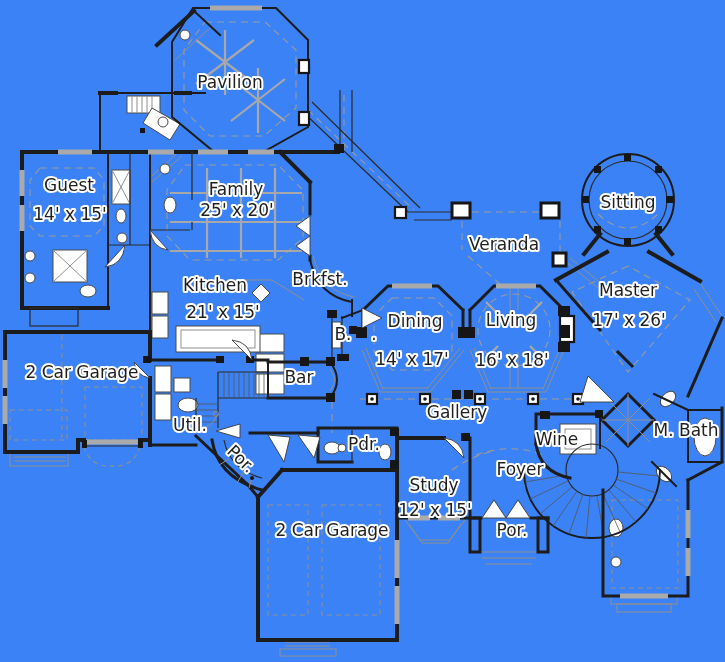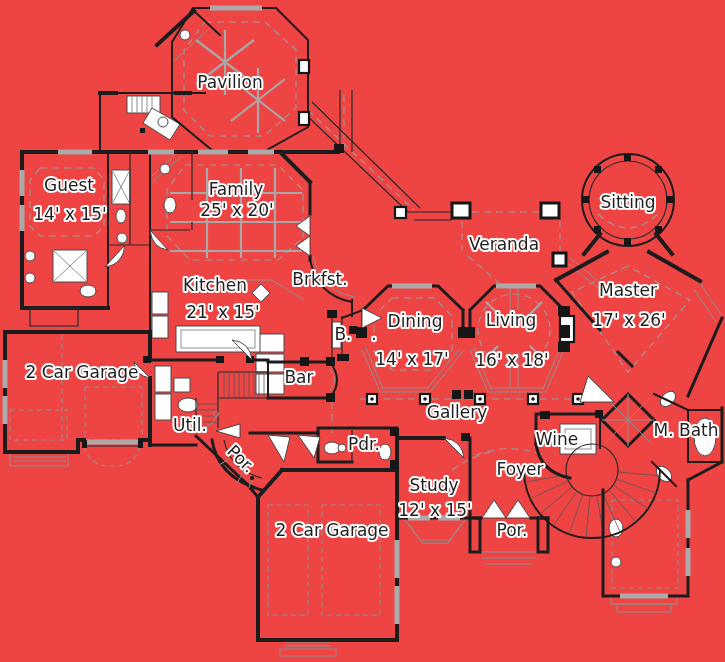--- a/index.html
+++ b/index.html
@@ -1,16 +1,16 @@
 <!DOCTYPE html>
 <html><head>
 <meta charset="utf-8">
 <style>
   html,body { margin:0; padding:0; background:#fff; }
-  .plan-frame { position:relative; width:725px; height:662px; background:#ef4444; overflow:hidden;
+  .plan-frame { position:relative; width:725px; height:662px; background:#3b82f6; overflow:hidden;
                 font-family:"DejaVu Sans", sans-serif; }
   svg { position:absolute; left:0; top:0; }
   .w4 { stroke:#1c1c1c; stroke-width:4;   fill:none; stroke-linecap:square; }
   .w3 { stroke:#1c1c1c; stroke-width:3;   fill:none; stroke-linecap:square; }
   .w2 { stroke:#1c1c1c; stroke-width:2;   fill:none; stroke-linecap:square; }
   .w1 { stroke:#2a2a2a; stroke-width:1.2; fill:none; }
   .lt  { stroke:#8f8f8f; stroke-width:1;   fill:none; }
   .lt2 { stroke:#a8a8a8; stroke-width:2.2; fill:none; }
   .dash  { stroke:#9b9b9b; stroke-width:1.1; fill:none; stroke-dasharray:7 5; }
   .dashd { stroke:#8f8f8f; stroke-width:1.1; fill:none; stroke-dasharray:5 4; }

